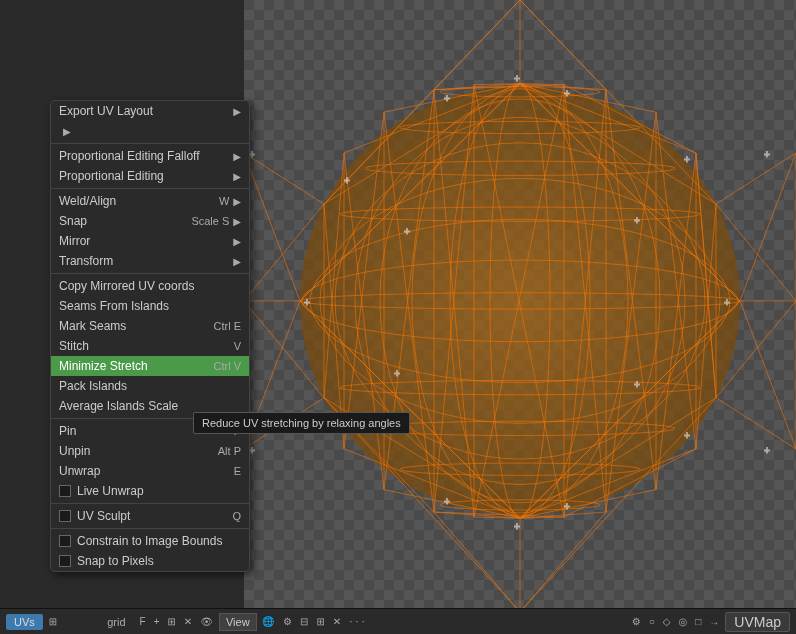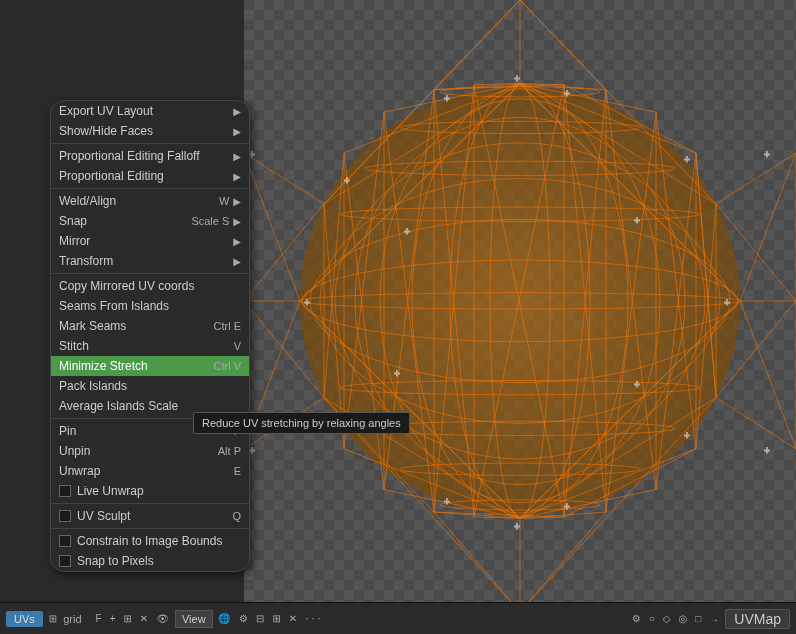--- a/index.html
+++ b/index.html
@@ -39,21 +39,21 @@
       background-position: 0 0, 0 10px, 10px -10px, -10px 0px;
       background-color: #4a4a4a;
     }
 
     
     .status-bar {
       position: absolute;
       bottom: 0;
       left: 0;
       right: 0;
-      height: 32px;
+      height: 26px;
       background: #2a2a2a;
       display: flex;
       align-items: center;
       border-top: 1px solid #111;
     }
 
     .status-bar-left {
       display: flex;
       align-items: center;
       gap: 4px;
@@ -72,20 +72,21 @@
 
     .status-icon {
       color: #aaa;
       font-size: 10px;
       padding: 0 2px;
     }
 
     .status-text {
       color: #aaa;
       font-size: 11px;
+      margin-left: 44px;
     }
 
     .status-bar-right {
       display: flex;
       align-items: center;
       gap: 4px;
       padding: 0 6px;
     }
 
     .uvmap-label {
@@ -99,21 +100,21 @@
     }
 
     
     .context-menu {
       position: absolute;
       top: 100px;
       left: 50px;
       width: 200px;
       background: #2a2a2a;
       border: 1px solid #444;
-      border-radius: 14px;
+      border-radius: 5px;
       z-index: 100;
       box-shadow: 3px 3px 8px rgba(0,0,0,0.6);
     }
 
     .menu-item {
       display: flex;
       align-items: center;
       padding: 3px 8px;
       color: #ccc;
       cursor: pointer;
@@ -366,21 +367,20 @@
     </svg>
   </div>
 </div>
 
 <div class="context-menu" id="context-menu">
 <div class="menu-item">
       <span class="menu-item-label">Export UV Layout</span>
       <span class="menu-arrow">▶</span>
     </div>
     <div class="menu-item">
-      <span class="menu-item-label">Show/Hide Faces</span>
       <span class="menu-arrow">▶</span>
     </div>
     <div class="menu-separator"></div>
     <div class="menu-item">
       <span class="menu-item-label">Proportional Editing Falloff</span>
       <span class="menu-arrow">▶</span>
     </div>
     <div class="menu-item">
       <span class="menu-item-label">Proportional Editing</span>
       <span class="menu-arrow">▶</span>

